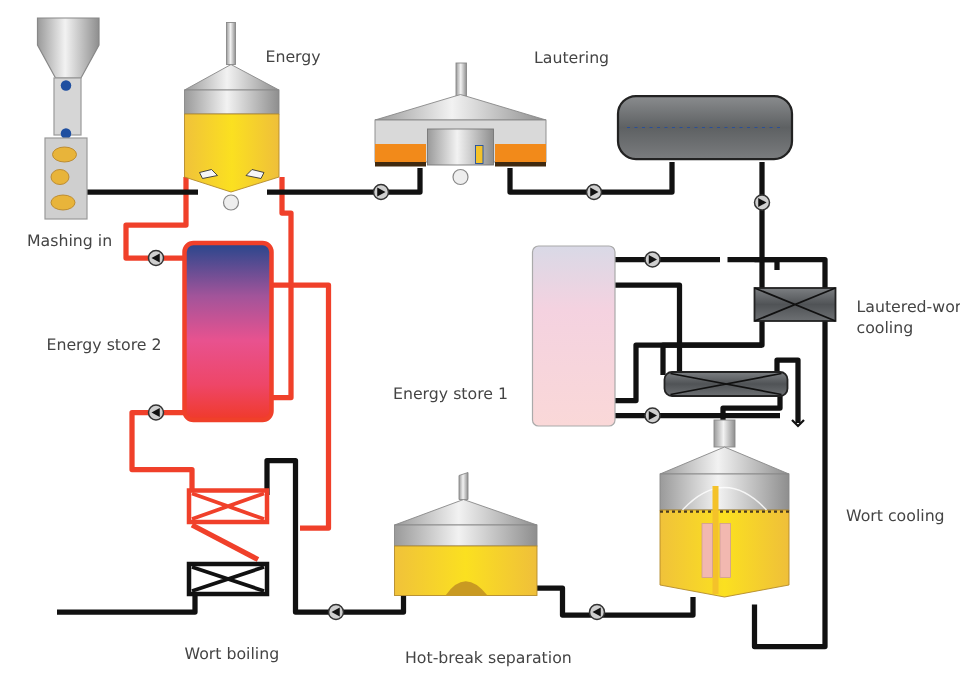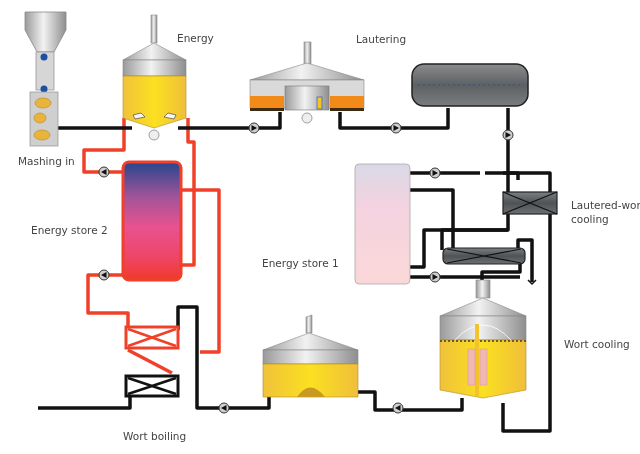--- a/index.html
+++ b/index.html
@@ -221,14 +221,15 @@
 
 
 <div class="lbl" style="left:18px; top:155px;">Mashing in</div>
 <div class="lbl" style="left:177px; top:32px;">Energy</div>
 <div class="lbl" style="left:342px; top:33px;margin-left:14px;">Lautering</div>
 <div class="lbl" style="left:31px; top:224px;">Energy store 2</div>
 <div class="lbl" style="left:262px; top:224px;margin-top:33px;">Energy store 1</div>
 <div class="lbl" style="left:571px; top:199px;">Lautered-wort</div>
 <div class="lbl" style="left:571px; top:213px;">cooling</div>
 <div class="lbl" style="left:564px; top:338px;">Wort cooling</div>
+<div class="lbl" style="left:270px; top:433px;">Hot-break separation</div>
 <div class="lbl" style="left:123px; top:430px;">Wort boiling</div>
 </div>
 
 </body></html>

